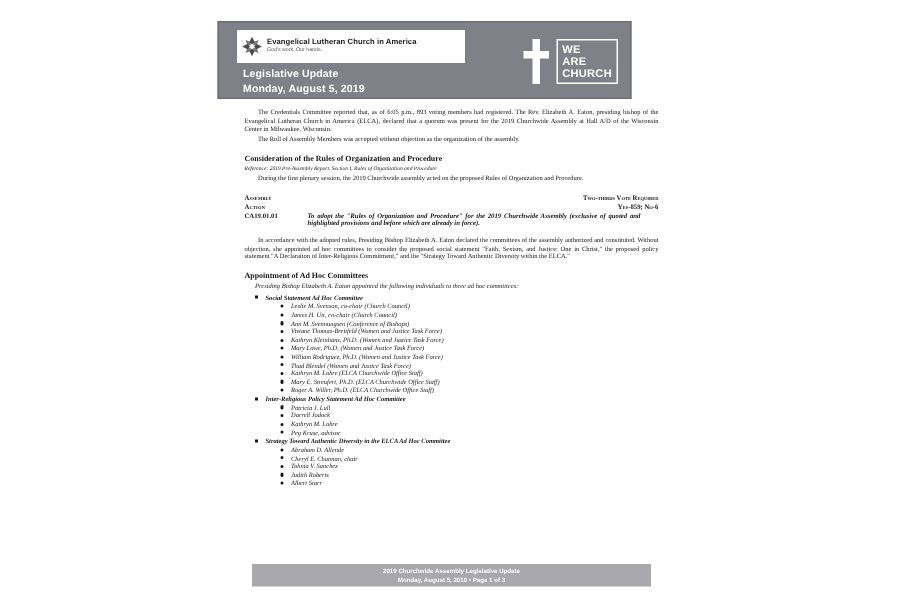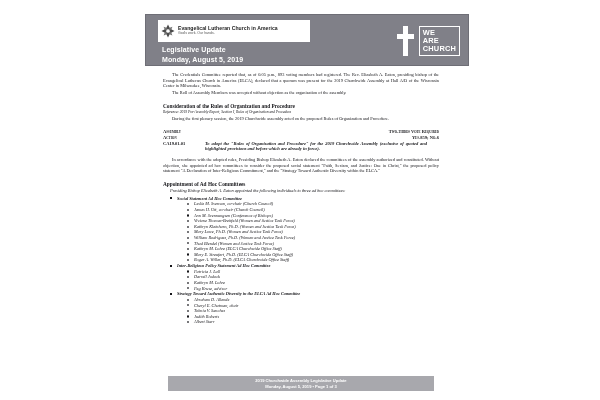--- a/index.html
+++ b/index.html
@@ -18,21 +18,21 @@
     width: 320px;
     height: 400px;
     background: #ffffff;
     box-sizing: border-box;
   }
   
   .header-band {
     position: absolute;
     left: 5px;
     top: 14px;
-    width: 324px;
+    width: 276px;
     height: 52px;
     background: #808088;
     border: 1px solid #6e6e76;
     box-sizing: border-box;
   }
   .logo-box {
     position: absolute;
     left: 12px;
     top: 5px;
     width: 152px;

